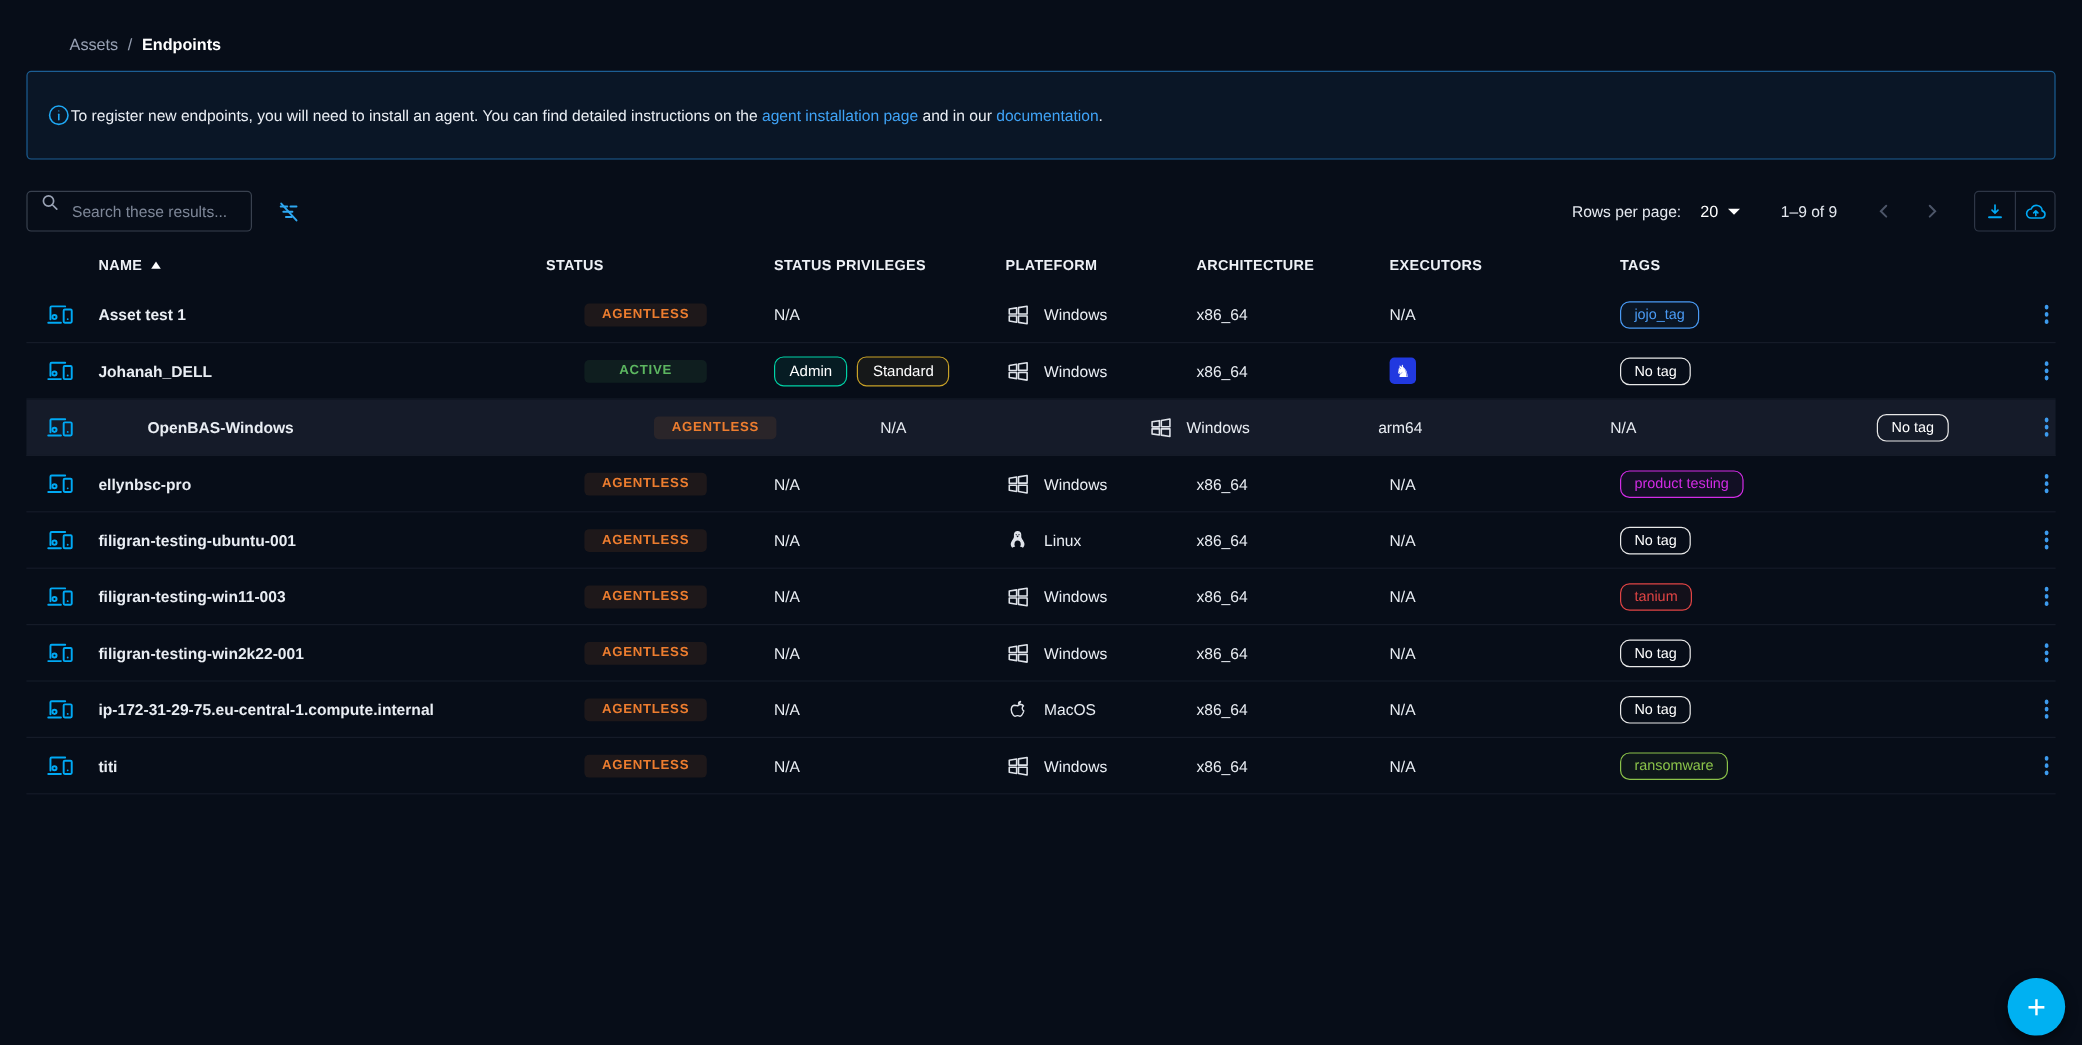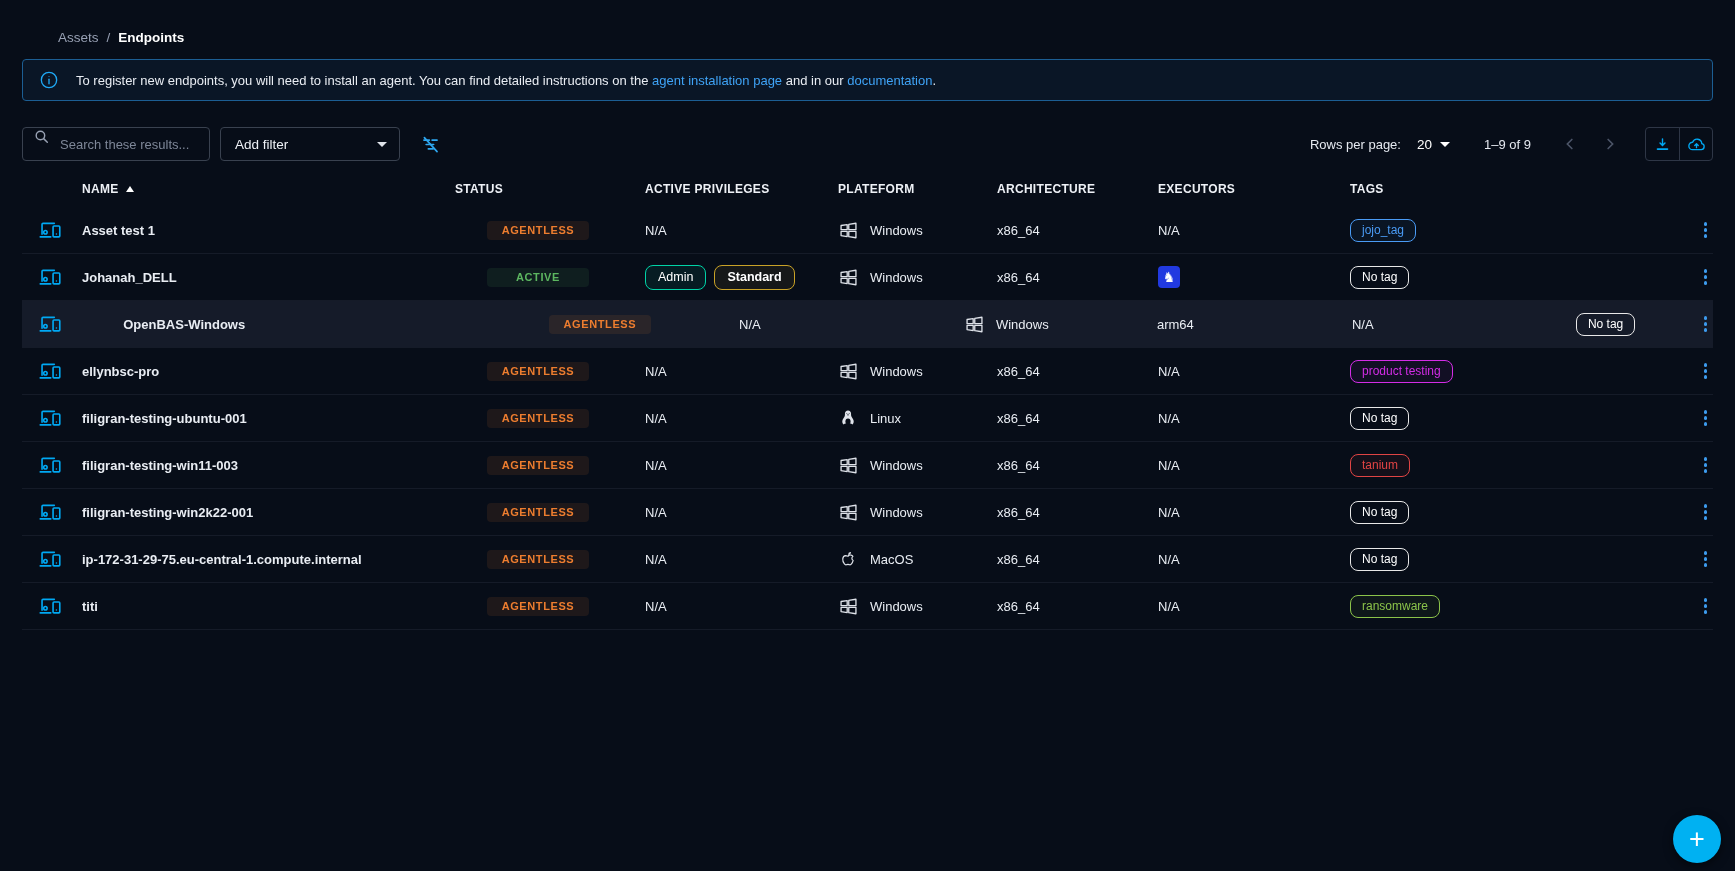--- a/index.html
+++ b/index.html
@@ -13,21 +13,21 @@
   
   .breadcrumb{padding-top:30px;font-size:13.5px;display:flex;align-items:center;margin-left:36px;}
   .crumb-link{color:#97a0b3;text-decoration:none;cursor:pointer;}
   .crumb-sep{color:#97a0b3;margin:0 8px;}
   .crumb-current{color:#ffffff;font-weight:700;}
 
   
   .banner{
     margin-top:14px;border:1px solid #1c5e93;border-radius:4px;
     background:#0a1626;height:40px;display:flex;align-items:center;
-    padding:0 16px;gap:17px;
+    padding:16px 16px;gap:0;
   }
   .banner-icon{width:20px;height:20px;flex:0 0 auto;display:flex;}
   .banner-text{font-size:13px;color:#e9edf3;}
   .banner-text a{color:#3fa3f6;text-decoration:none;cursor:pointer;}
 
   
   .toolbar{margin-top:26px;display:flex;align-items:center;height:34px;}
   .search-box{
     width:188px;height:34px;border:1px solid #39414f;border-radius:4px;
     display:flex;padding:0 10px;gap:8px;box-sizing:border-box;
@@ -81,21 +81,21 @@
   .status-chip{
     width:102px;height:19px;border-radius:4px;display:flex;align-items:center;justify-content:center;
     font-size:11px;font-weight:700;letter-spacing:.6px;margin-left:32px;
   }
   .priv-chip{height:23px;padding:0 12px;border-radius:8px;border:1.5px solid;color:#ffffff;font-size:12.5px;display:flex;align-items:center;margin-right:8px;}
   .na{font-size:13px;color:#e9edf3;}
   .plat-icon{width:22px;height:22px;display:flex;align-items:center;}
   .plat-label{font-size:13px;color:#e9edf3;margin-left:10px;}
   .arch{font-size:13px;color:#e9edf3;}
   .agent-icon{width:22px;height:22px;border-radius:4px;background:#2139e0;color:#fff;font-size:14px;line-height:1;display:flex;align-items:center;justify-content:center;}
-  .tag-chip{height:21px;padding:0 11px;border-radius:8px;border:1.5px solid;font-size:12px;display:flex;align-items:center;margin-right:0;white-space:nowrap;}
+  .tag-chip{height:21px;padding:0 11px;border-radius:8px;border:1.5px solid;font-size:12px;display:flex;align-items:center;margin-right:12px;white-space:nowrap;}
   .dots-btn{background:none;border:none;cursor:pointer;display:flex;flex-direction:column;align-items:center;padding:4px 6px;}
   .dot{width:3.5px;height:3.5px;border-radius:50%;background:#3d9bee;margin:1.3px 0;}
 
   
   .fab{
     position:absolute;right:14px;bottom:8px;width:48px;height:48px;border-radius:50%;
     background:#00b1f2;border:none;color:#ffffff;font-size:27px;line-height:1;
     display:flex;align-items:center;justify-content:center;cursor:pointer;
     box-shadow:0 3px 10px rgba(0,0,0,.55);
   }
@@ -130,24 +130,20 @@
   <div class="toolbar">
     <div class="search-box">
       <span style="display:flex;">
         <svg width="17" height="17" viewBox="0 0 24 24" fill="none" stroke="#98a1b3" stroke-width="2">
           <circle cx="10.5" cy="10.5" r="6"></circle>
             <path d="M15 15l5.2 5.2" stroke-linecap="round"></path>
         </svg>
       </span>
       <input type="text" placeholder="Search these results..." style="">
     </div>
-    <div class="filter-select">
-      <span>Add filter</span>
-      <span class="caret-down"></span>
-    </div>
     <button class="filter-off-btn">
       <span style="display:flex;">
         <svg width="21" height="21" viewBox="0 0 24 24" fill="none" stroke="#2ea7f0" stroke-width="1.9" stroke-linecap="round">
           <path d="M4.5 7h6.2M13.8 7h5.7M7 12h8.6M9.5 17h5.5"></path>
             <path d="M5 4.2l14.5 16"></path>
         </svg>
       </span>
     </button>
 
     <div class="toolbar-right">
@@ -195,21 +191,21 @@
   <div class="table-head" id="thead">
       <div class="cell c-icon"></div>
       <div class="cell h c-name">
         <span class="hlabel">NAME</span>
         <span class="sort-asc"></span>
       </div>
       <div class="cell h c-status">
         <span class="hlabel">STATUS</span>
       </div>
       <div class="cell h c-priv">
-        <span class="hlabel">ACTIVE PRIVILEGES</span>
+        <span class="hlabel">STATUS PRIVILEGES</span>
       </div>
       <div class="cell h c-plat">
         <span class="hlabel">PLATEFORM</span>
       </div>
       <div class="cell h c-arch">
         <span class="hlabel">ARCHITECTURE</span>
       </div>
       <div class="cell h c-exec">
         <span class="hlabel">EXECUTORS</span>
       </div>
@@ -281,21 +277,21 @@
           </span>
         </div>
         <div class="cell c-name">
           <span class="ep-name">Johanah_DELL</span>
         </div>
         <div class="cell c-status">
           <span class="status-chip" style="color: rgb(92, 182, 96); background: rgba(92, 182, 96, 0.1);">ACTIVE</span>
         </div>
         <div class="cell c-priv">
           <span class="priv-chip" style="border-color: rgb(0, 211, 167); background: rgba(0, 211, 167, 0.08);">Admin</span>
-          <span class="priv-chip" style="border-color: rgb(201, 162, 39); background: rgba(201, 162, 39, 0.08); font-weight: bold;">Standard</span>
+          <span class="priv-chip" style="border-color: rgb(201, 162, 39); background: rgba(201, 162, 39, 0.08);">Standard</span>
         </div>
         <div class="cell c-plat">
           <span class="plat-icon">
             <svg width="21" height="21" viewBox="0 0 24 24" fill="none" stroke="#dfe3ea" stroke-width="1.5" stroke-linejoin="round">
               <path d="M3.5 6.3l7-1.1v5.9h-7z"></path>
               <path d="M12.3 5l8.2-1.3V11h-8.2z"></path>
               <path d="M3.5 13h7v5.9l-7-1.1z"></path>
               <path d="M12.3 13h8.2v7.3L12.3 19z"></path>
             </svg>
           </span>

